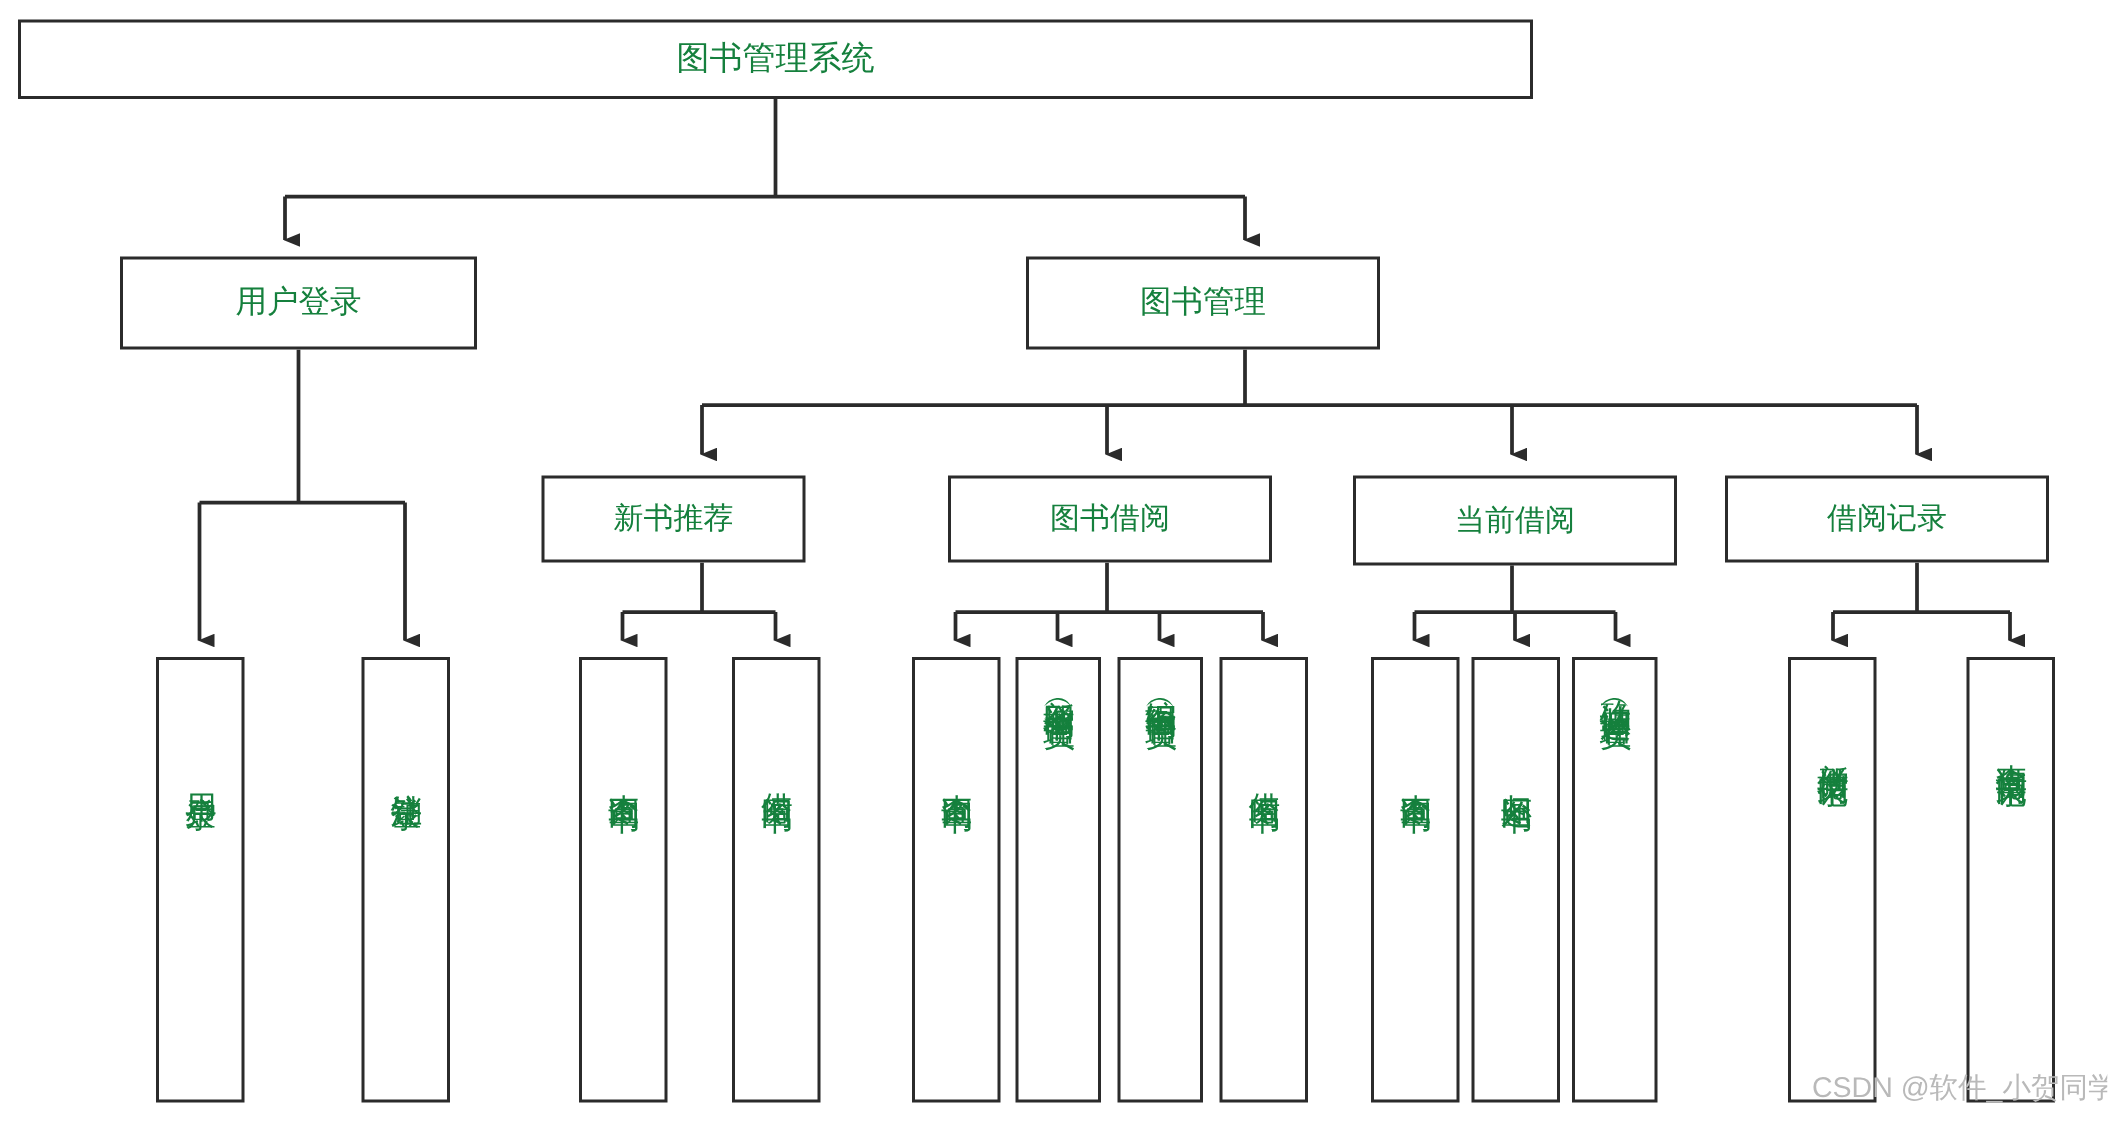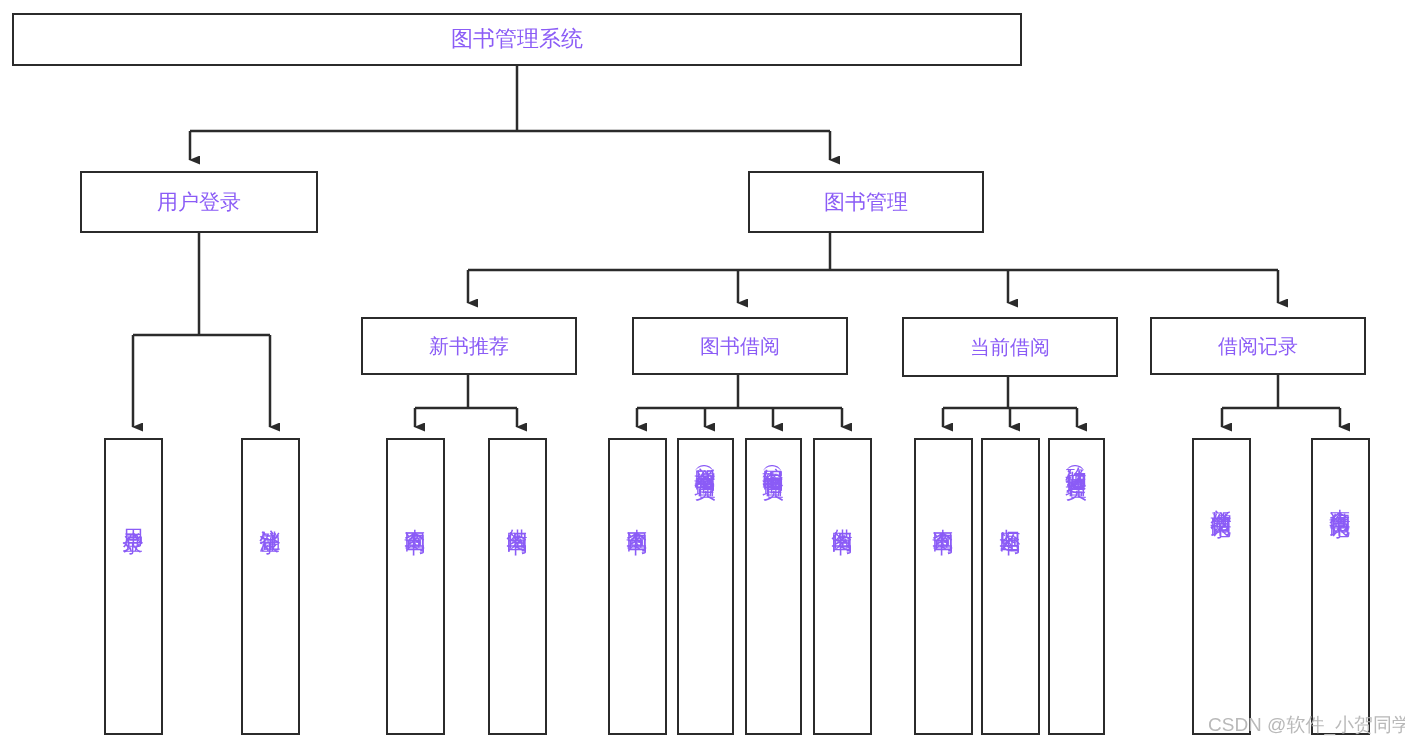--- a/index.html
+++ b/index.html
@@ -28,21 +28,21 @@
   .node {
     position: absolute;
     box-sizing: border-box;
     background: #ffffff;
     border: 2px solid #2b2b2b;
     display: flex;
     align-items: center;
     justify-content: center;
   }
   .node .label {
-    color: #8b5cf6;
+    color: #15803d;
     line-height: 1.12;
     text-align: center;
     white-space: pre;
   }
   .node.root .label { font-size: 22px; }
   .node.level2 .label { font-size: 21px; }
   .node.level3 .label { font-size: 20px; }
   .node.leaf {
     align-items: flex-start;
     padding-top: 10px;
@@ -128,25 +128,25 @@
   </svg>
 
   <div class="node root" style="left:12px; top:13px; width:1010px; height:53px;">
     <span class="label">图书管理系统</span>
   </div>
 
   <div class="node level2" style="left:80px; top:171px; width:238px; height:62px;">
     <span class="label">用户登录</span>
   </div>
 
-  <div class="node level2" style="left:748px; top:171px; width:236px; height:62px;">
+  <div class="node level2" style="left:684px; top:171px; width:236px; height:62px;">
     <span class="label">图书管理</span>
   </div>
 
-  <div class="node level3" style="left:361px; top:317px; width:216px; height:58px;">
+  <div class="node level3" style="left:361px; top:317px; width:176px; height:58px;">
     <span class="label">新书推荐</span>
   </div>
 
   <div class="node level3" style="left:632px; top:317px; width:216px; height:58px;">
     <span class="label">图书借阅</span>
   </div>
 
   <div class="node level3" style="left:902px; top:317px; width:216px; height:60px;">
     <span class="label">当前借阅</span>
   </div>

